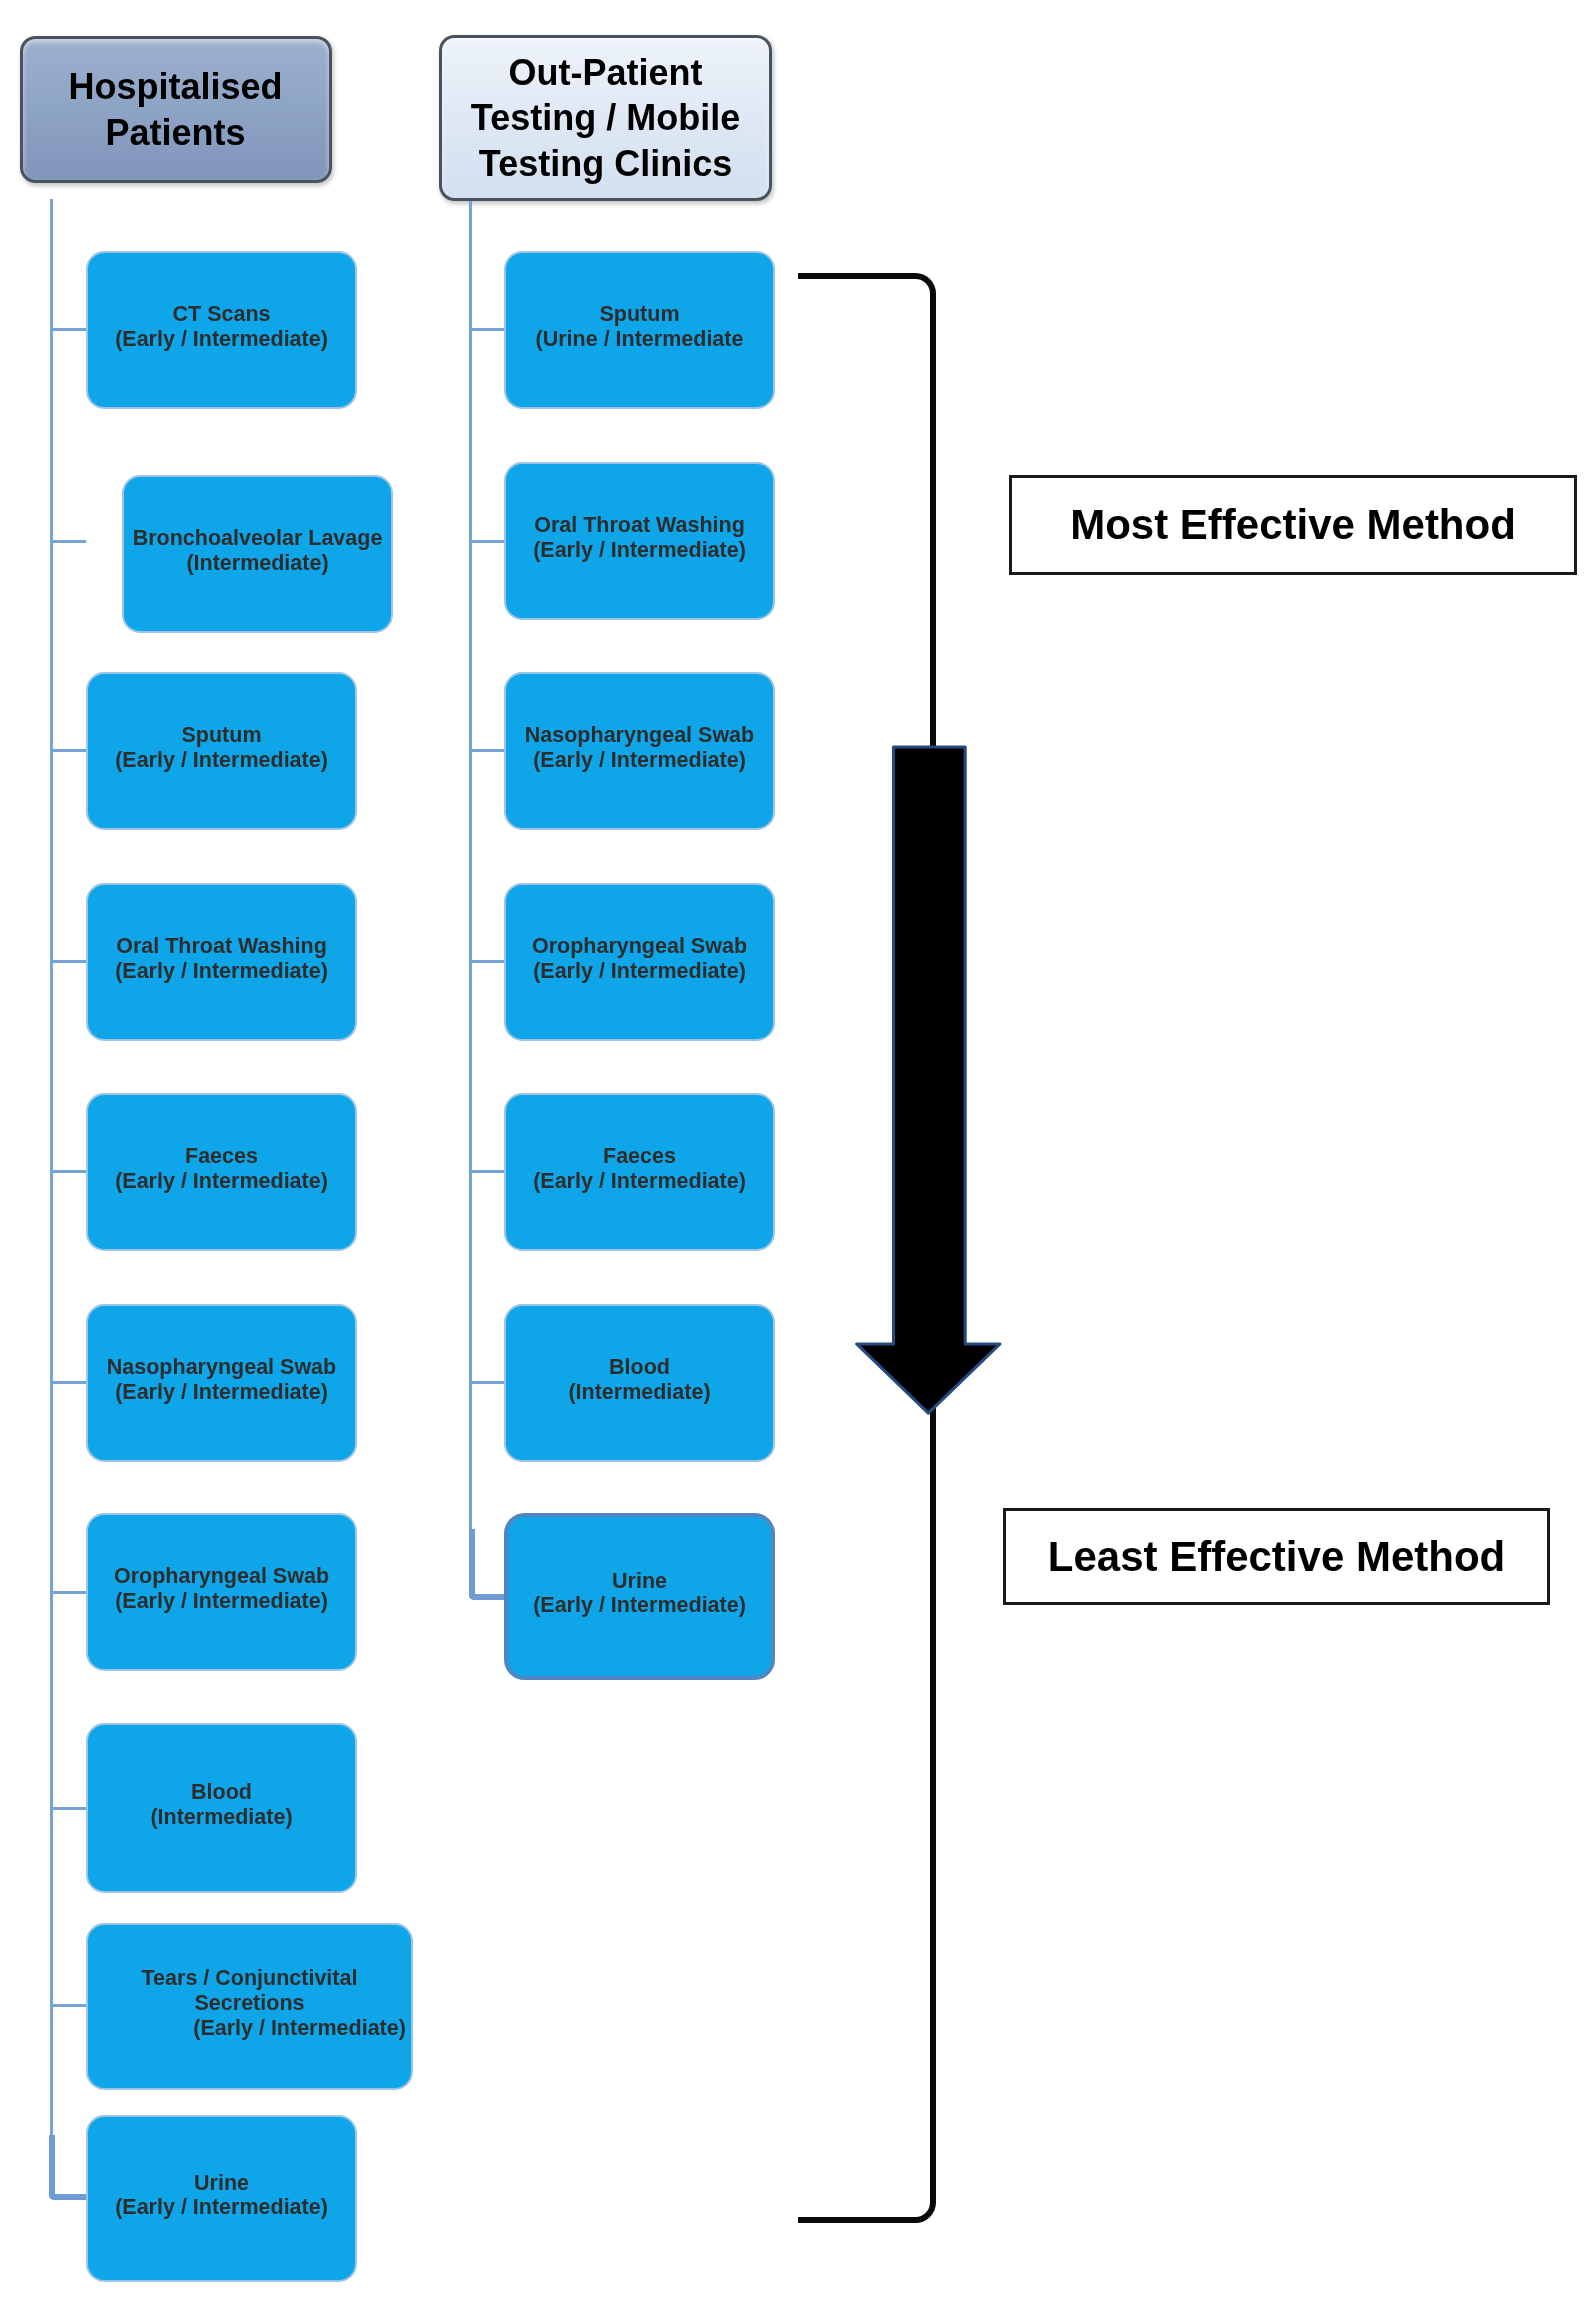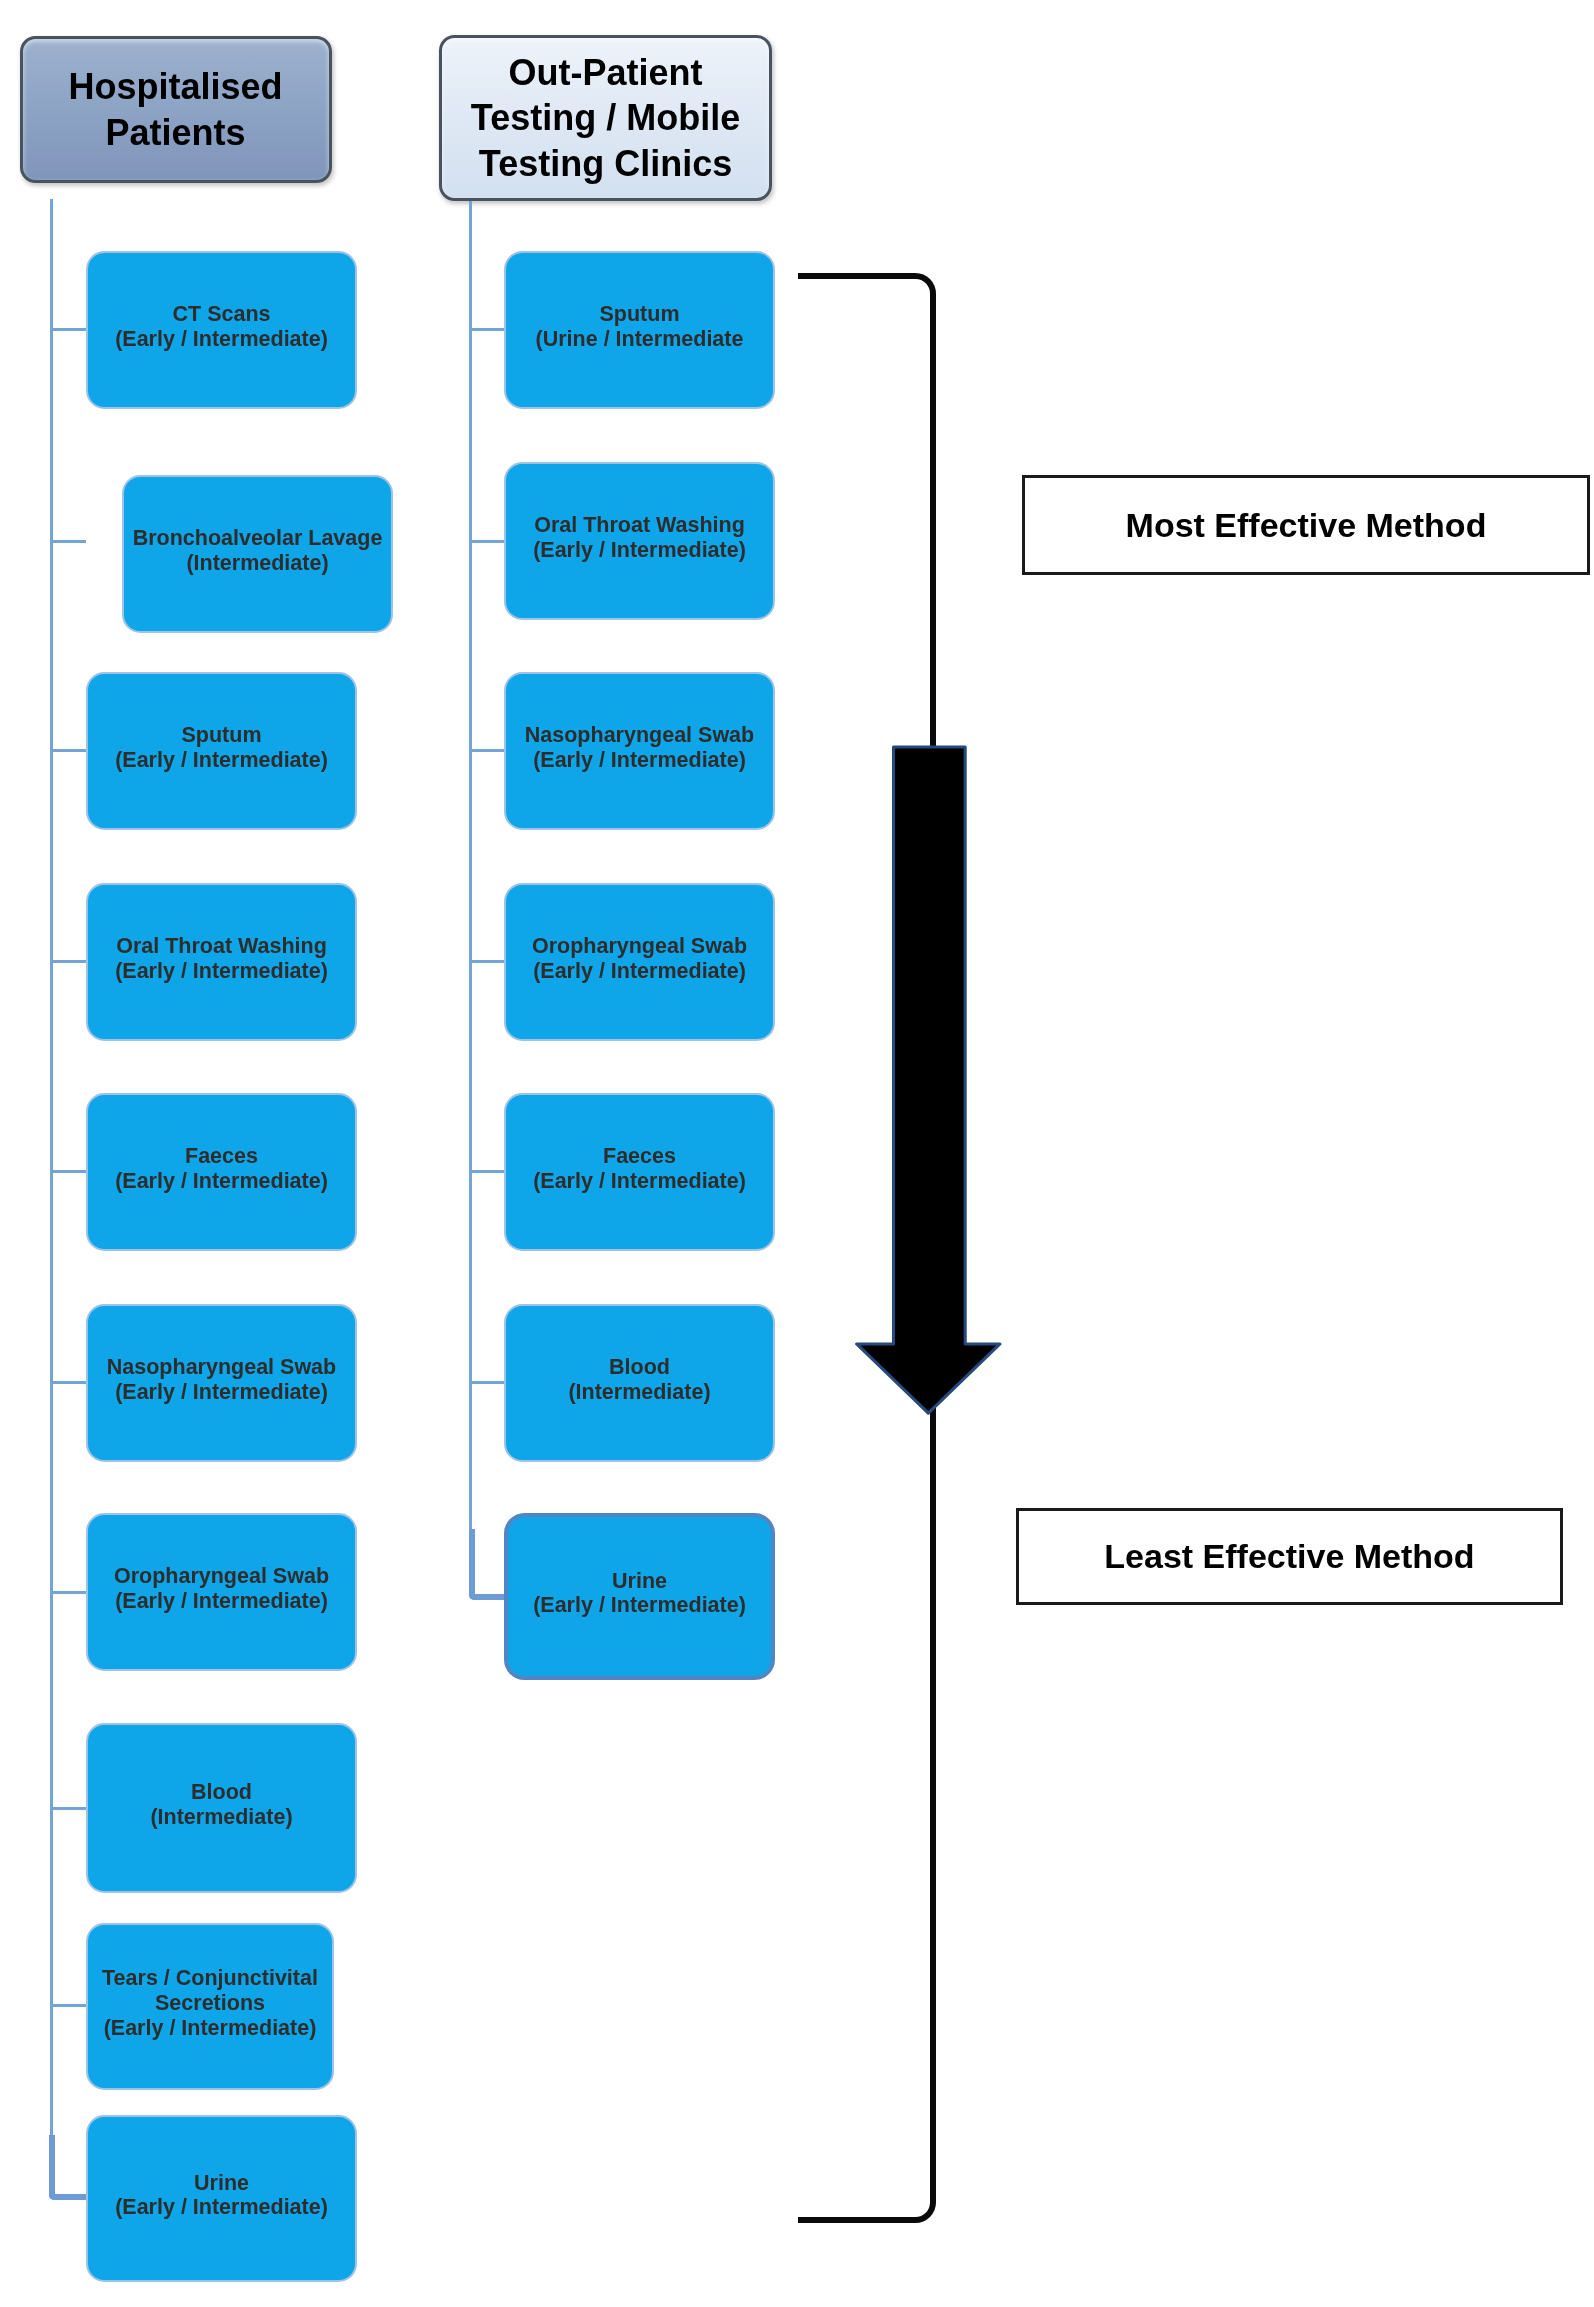--- a/index.html
+++ b/index.html
@@ -28,21 +28,21 @@
   .elbow{position:absolute;box-sizing:border-box;border-left:6.7px solid #6C9CD3;border-bottom:6.7px solid #6C9CD3;
          border-bottom-left-radius:5.1px;}
 
   
   .bracket{position:absolute;box-sizing:border-box;border:6.7px solid #0A0A0A;border-left:none;
            border-radius:0 20.5px 20.5px 0;}
 
   
   .tagbox{position:absolute;box-sizing:border-box;background:#fff;border:3.1px solid #1A1A1A;
           display:flex;align-items:center;justify-content:center;text-align:center;
-          font-size:34px;font-weight:600;color:#000;margin-left:13px;}
+          font-size:42px;font-weight:600;color:#000;}
 
   .arrow-svg{position:absolute;left:0;top:0;pointer-events:none;}
 </style>
 </head>
 <body>
 
 <div class="canvas">
 
   <div class="colhdr dark" style="left:19.5px;top:36px;width:312px;height:147px;">
     <span class="htext" style="max-width:287px;">Hospitalised Patients</span>
@@ -97,21 +97,21 @@
     <span class="nstage">(Early / Intermediate)</span>
   </div>
   <div class="node" style="left:86px;top:1513px;width:271px;height:158px;">
     <span class="nlabel">Oropharyngeal Swab</span>
     <span class="nstage">(Early / Intermediate)</span>
   </div>
   <div class="node" style="left:86px;top:1723px;width:271px;height:170px;">
     <span class="nlabel">Blood</span>
     <span class="nstage">(Intermediate)</span>
   </div>
-  <div class="node" style="left:86px;top:1923px;width:248px;height:167px;">
+  <div class="node" style="left:86px;top:1923px;width:327px;height:167px;align-items:flex-end;">
     <span class="nlabel">Tears / Conjunctivital Secretions</span>
     <span class="nstage">(Early / Intermediate)</span>
   </div>
   <div class="node" style="left:86px;top:2115px;width:271px;height:167px;">
     <span class="nlabel">Urine</span>
     <span class="nstage">(Early / Intermediate)</span>
   </div>
 
   <div class="node" style="left:504px;top:251px;width:271px;height:158px;">
     <span class="nlabel">Sputum</span>

